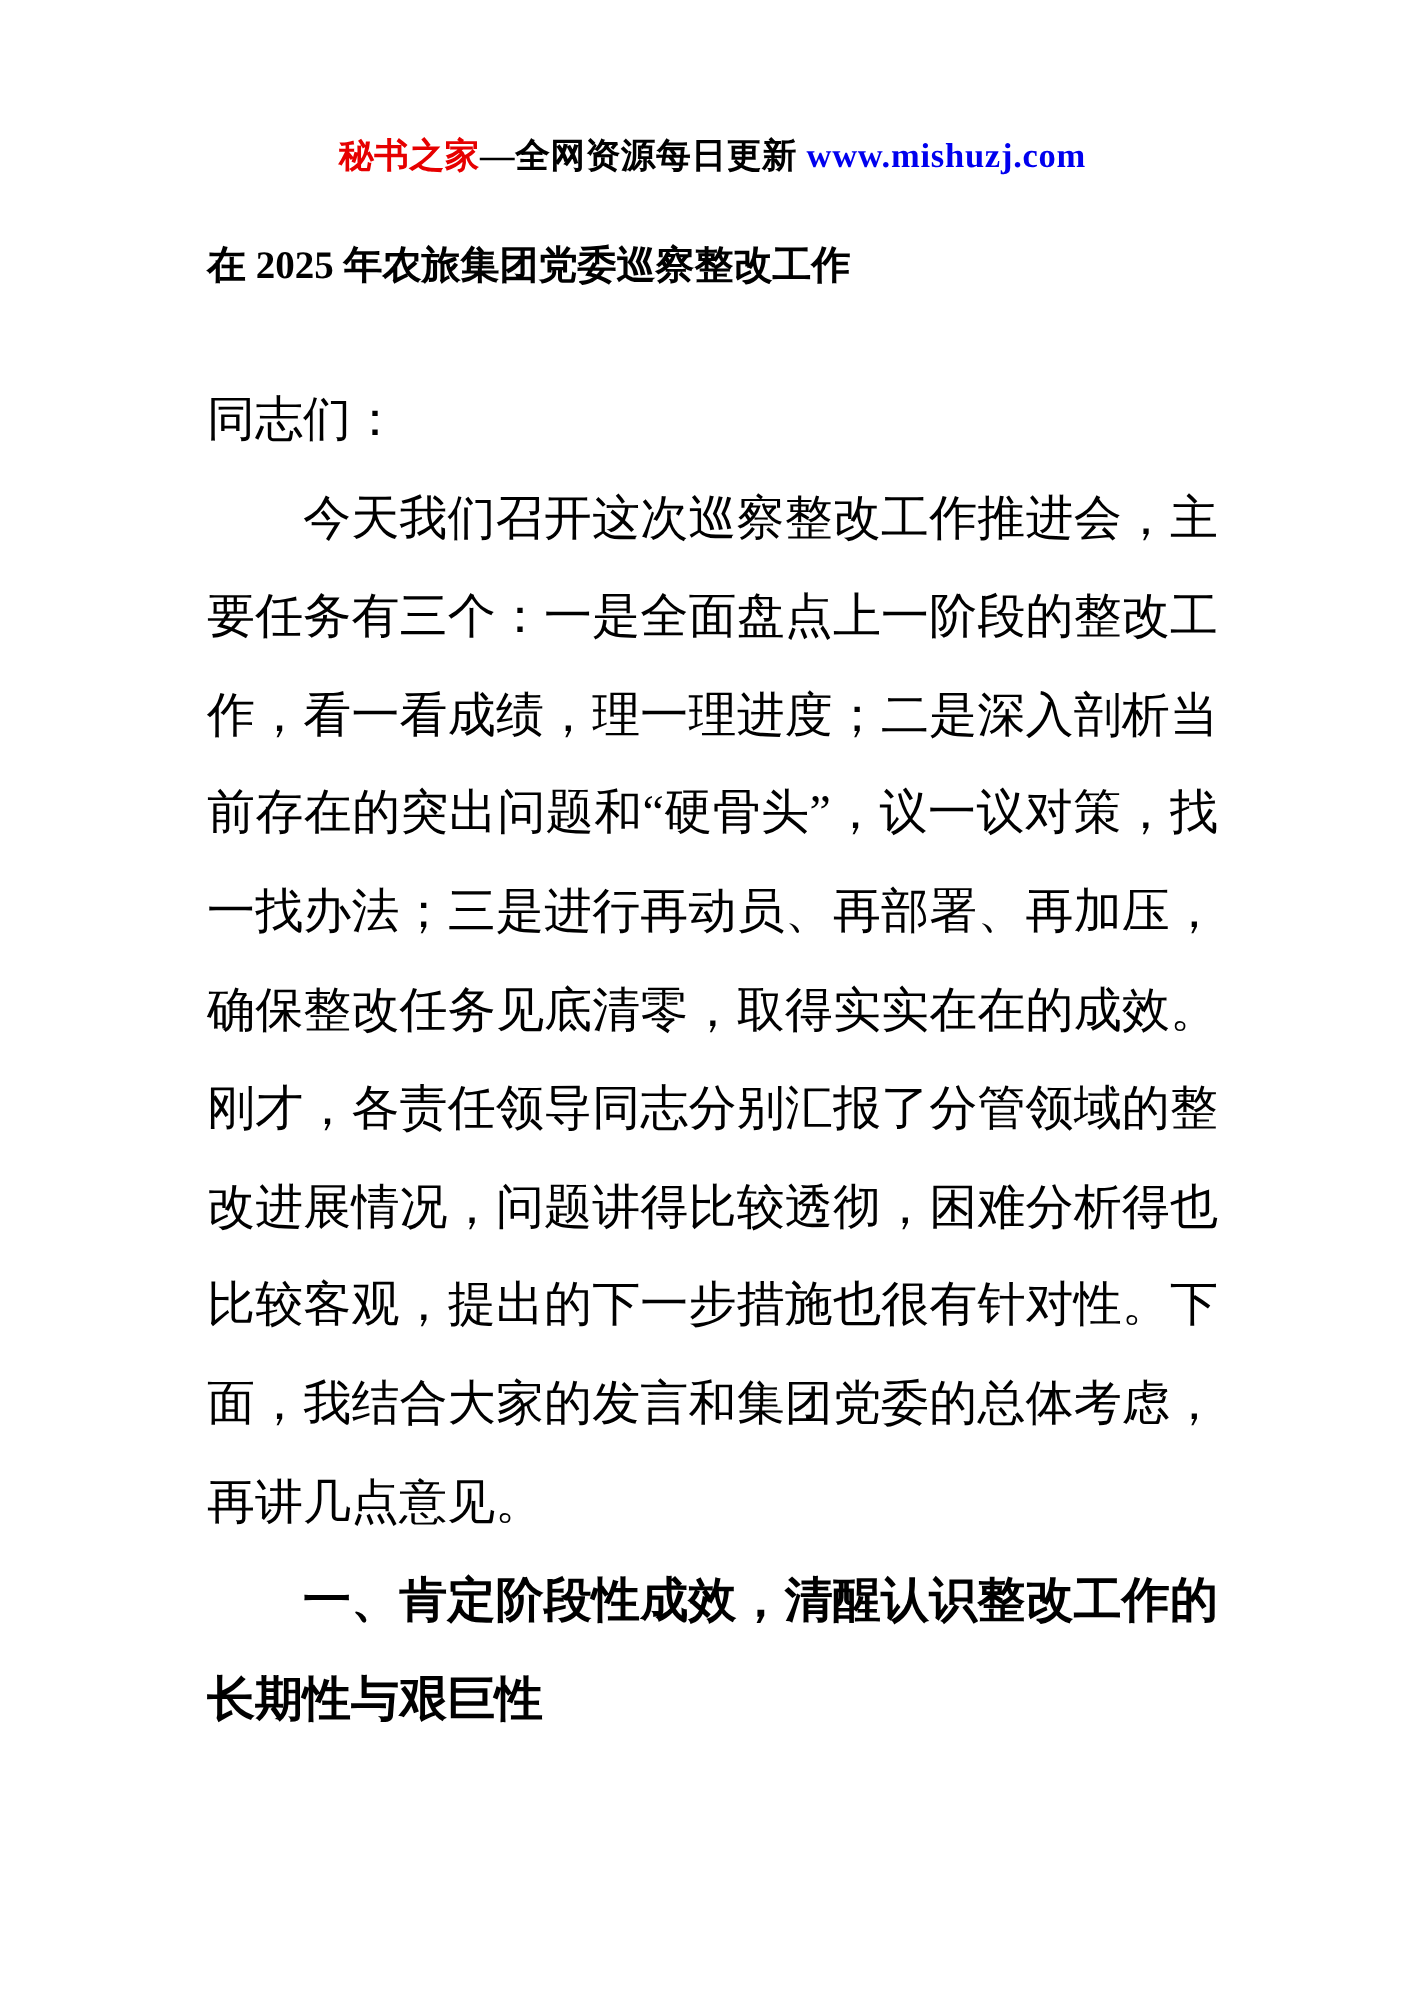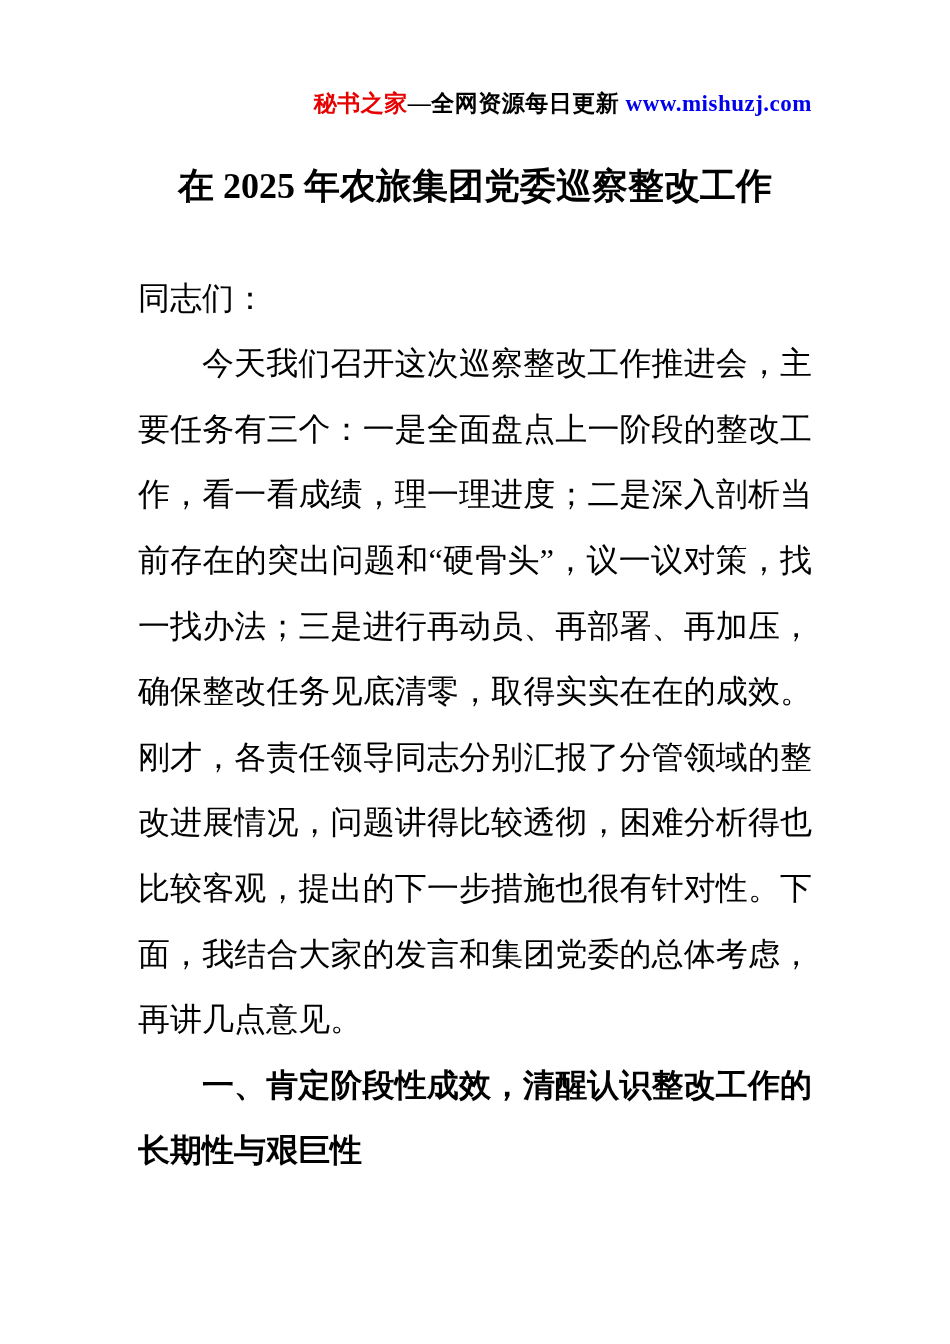--- a/index.html
+++ b/index.html
@@ -15,33 +15,33 @@
     overflow: hidden;
   }
   .page {
     box-sizing: border-box;
     width: 950px;
     height: 1344px;
     background: #ffffff;
     padding: 88px 138px 0 138px;
   }
   .header-line {
-    text-align: right;
+    text-align: center;
     font-size: 23px;
     font-weight: bold;
     letter-spacing: 0.5px;
     white-space: nowrap;
   }
   .brand { color: #e60000; }
   .tagline { color: #000000; }
   .url { color: #0000ee; cursor: pointer; }
   .title {
     margin: 34px 0 0 0;
-    text-align: center;
-    font-size: 36px;
+    text-align: left;
+    font-size: 26px;
     font-weight: bold;
     line-height: 1.85;
   }
   .title-line { display: block; }
   .body-text {
     margin-top: 46px;
     font-size: 32px;
     line-height: 2.05;
     text-align: justify;
   }

